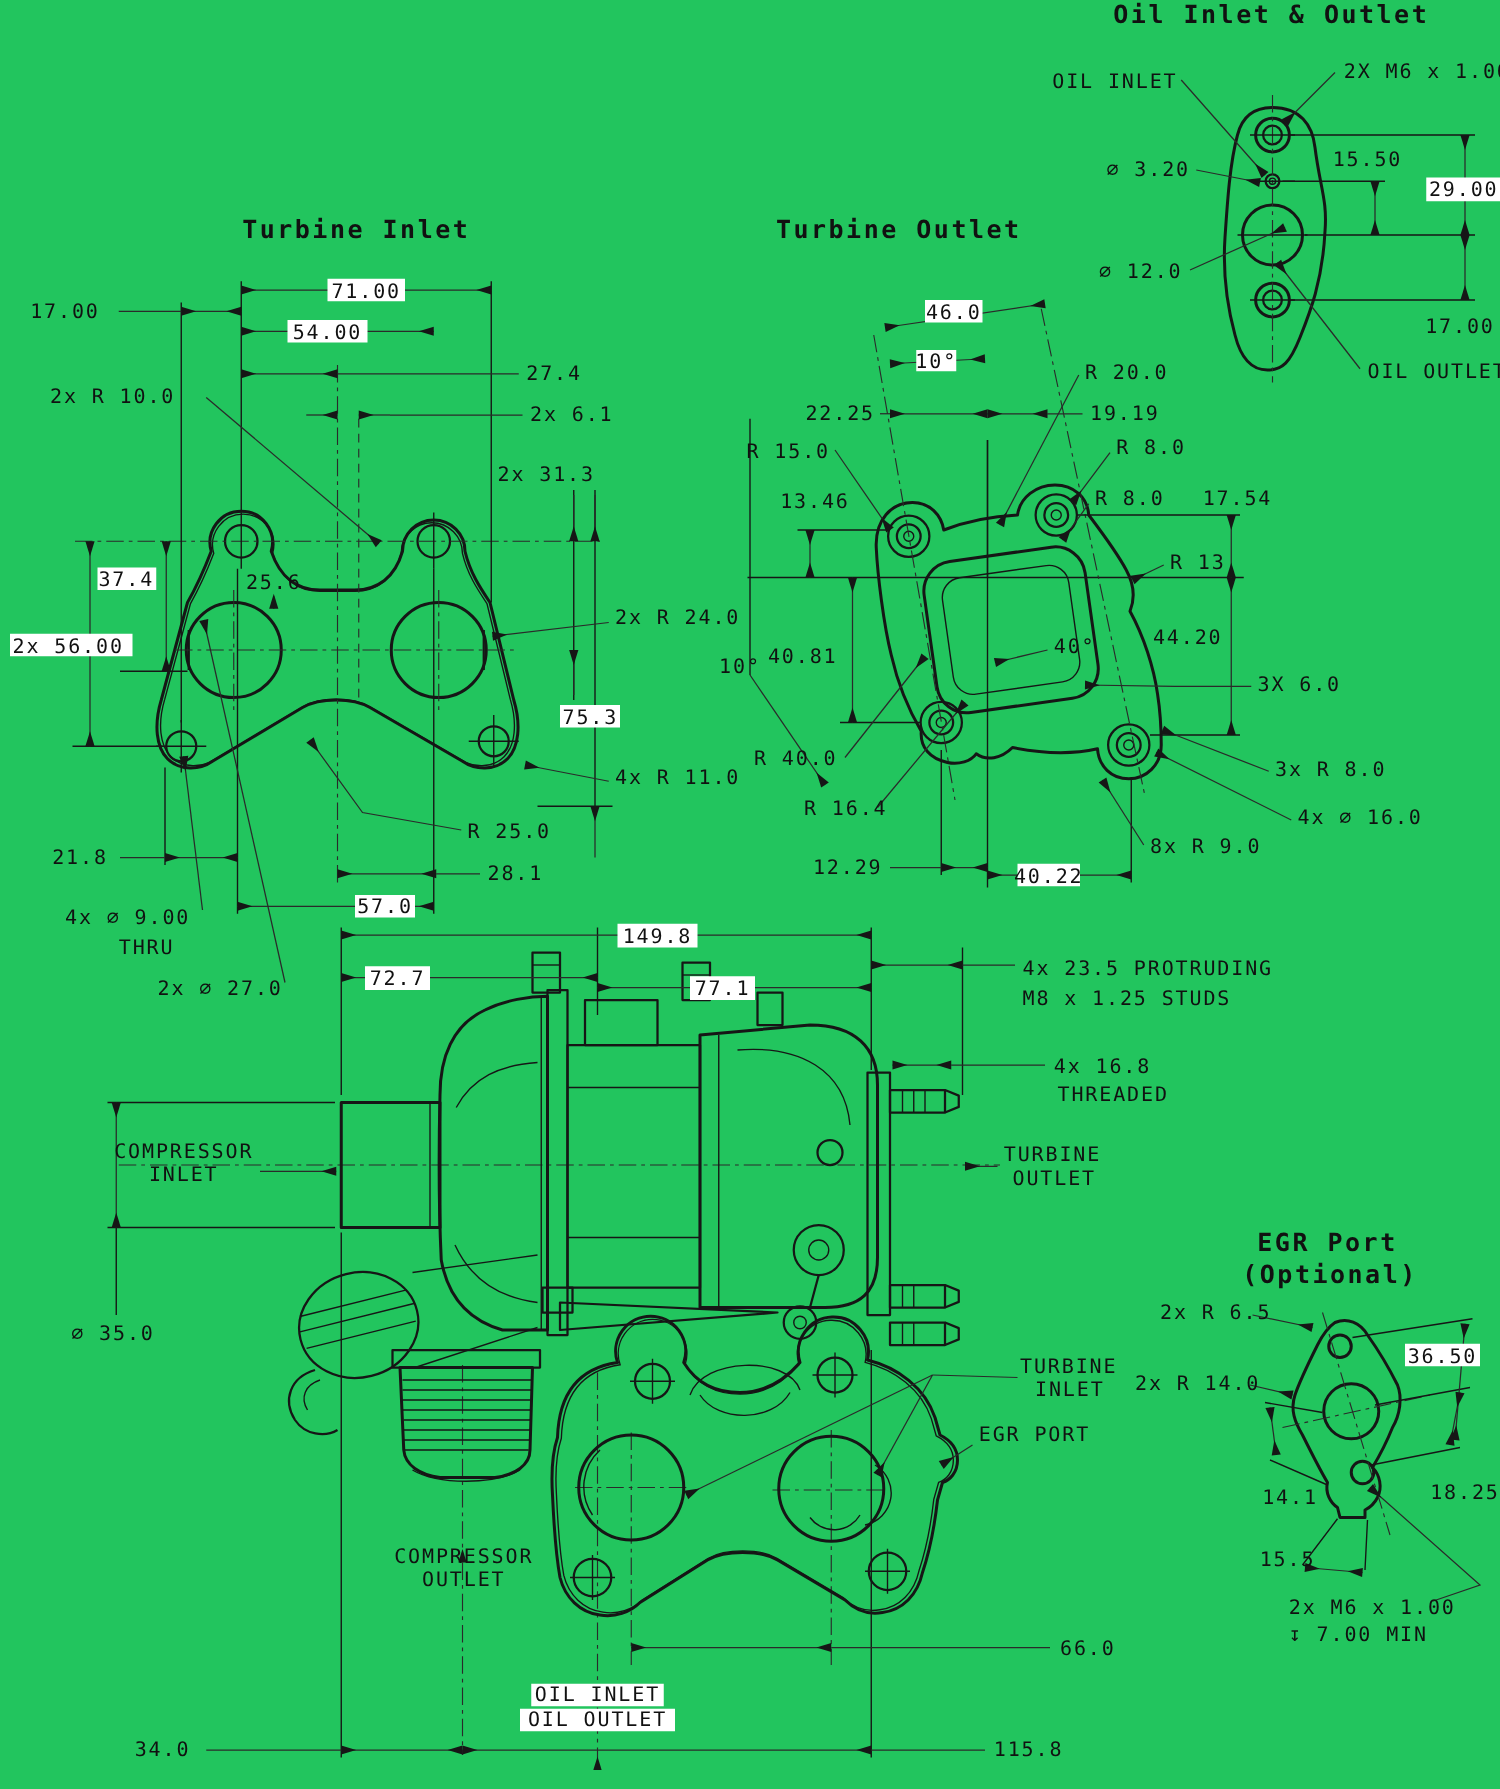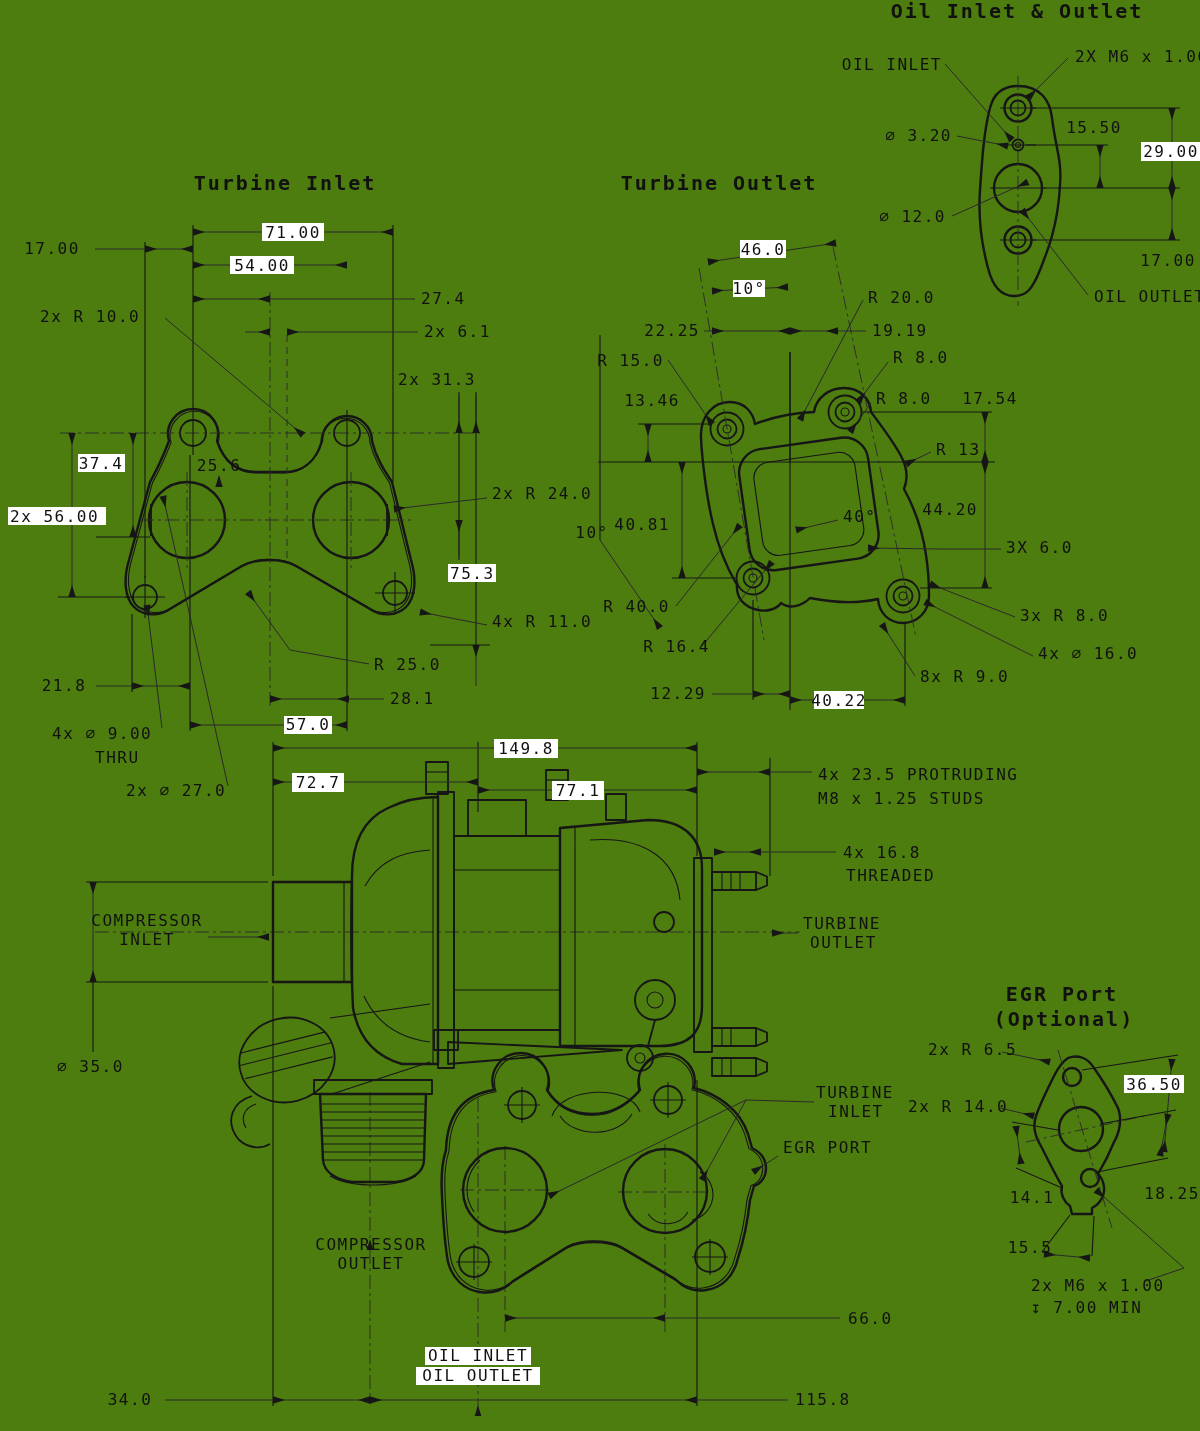--- a/index.html
+++ b/index.html
@@ -1,16 +1,16 @@
 <!DOCTYPE html>
 <html><head>
 <meta charset="utf-8">
 <style>
   html,body{margin:0;padding:0;background:#fff;}
-  #stage{position:relative;width:1200px;height:1431px;background:#4d7c0f;overflow:hidden;}
+  #stage{position:relative;width:1200px;height:1431px;background:#22c55e;overflow:hidden;}
   svg{display:block;}
   .outline{fill:none;stroke:#161616;stroke-width:2.4;stroke-linejoin:round;stroke-linecap:round;}
   .med{fill:none;stroke:#161616;stroke-width:1.8;stroke-linejoin:round;}
   .thin{fill:none;stroke:#161616;stroke-width:1.1;}
   .dim{fill:none;stroke:#2a2a2a;stroke-width:1;}
   .cl{fill:none;stroke:#2a2a2a;stroke-width:0.9;stroke-dasharray:14 4 3 4;}
   .dsh{fill:none;stroke:#2a2a2a;stroke-width:0.9;stroke-dasharray:7 5;}
   .mask{fill:#ffffff;stroke:none;}
   text{font-family:"DejaVu Sans Mono","Liberation Mono",monospace;fill:#111;font-size:16px;letter-spacing:1.5px;}
   .t-title{font-size:20px;font-weight:bold;letter-spacing:2px;}

